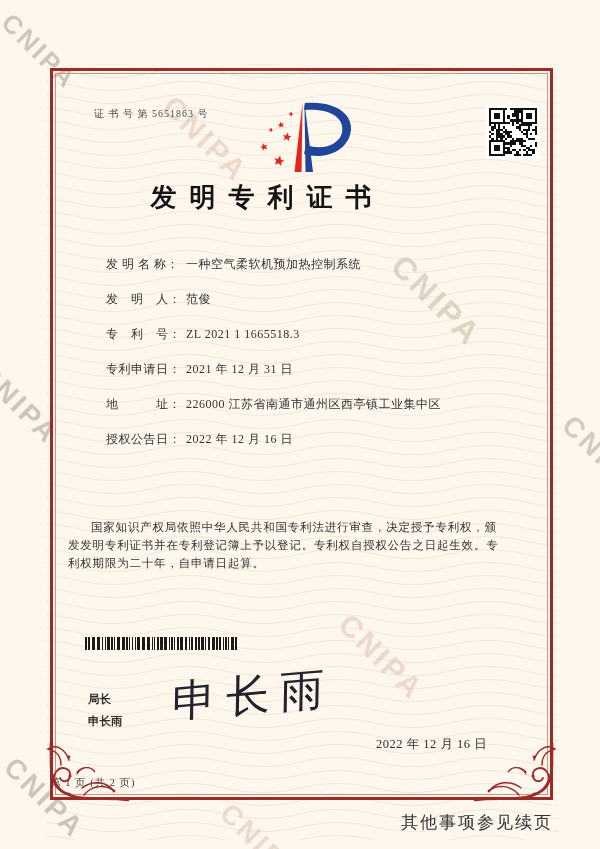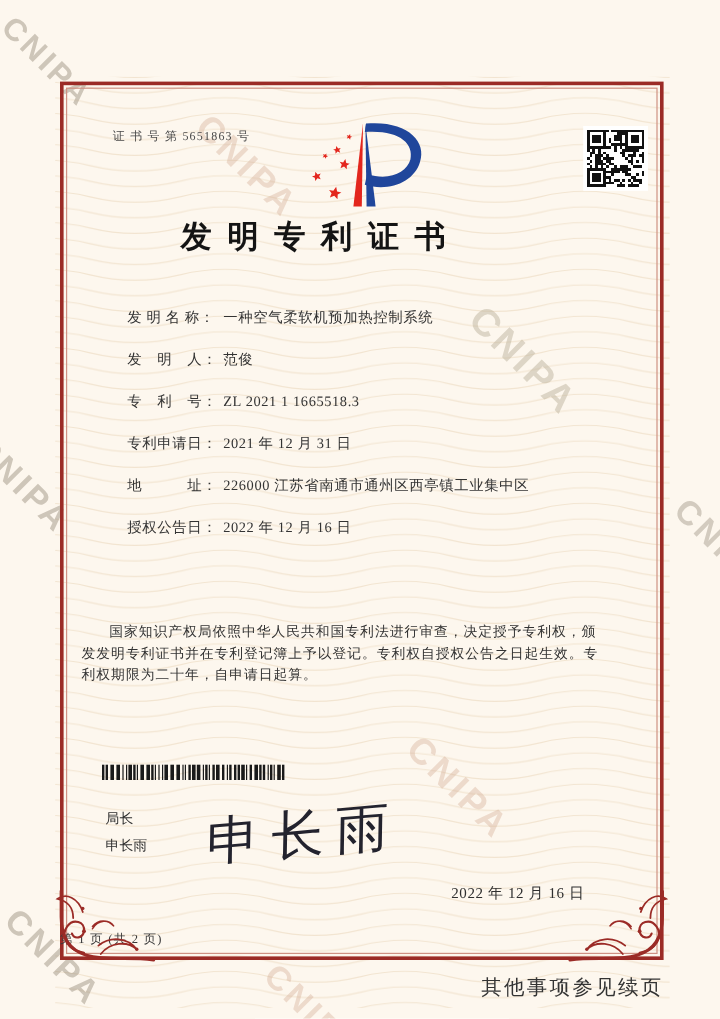--- a/index.html
+++ b/index.html
@@ -64,23 +64,23 @@
 
   .body-text {
     position:absolute; left:68px; top:496px; width:440px;
     font-size:11.5px; line-height:18px; letter-spacing:0.8px; color:#333;margin-top:22px;
   }
   .body-text p { text-indent:2em; }
 
   .barcode { position:absolute; left:85px; top:637px; }
 
   .signer {
-    position:absolute; left:88px; top:672px;
+    position:absolute; left:88px; top:688px;
     font-family:"Liberation Sans","DejaVu Sans",sans-serif;
-    font-size:11.5px; font-weight:normal; color:#2e2e2e; line-height:22px;
+    font-size:11.5px; font-weight:bold; color:#2e2e2e; line-height:22px;
   }
 
   .autograph {
     position:absolute; left:172px; top:666px;
     font-size:44px; color:#23232e; letter-spacing:10px;
     transform:rotate(-5deg) skewX(-6deg);
     font-family:"DejaVu Serif",serif;
   }
 
   .issue-date {

